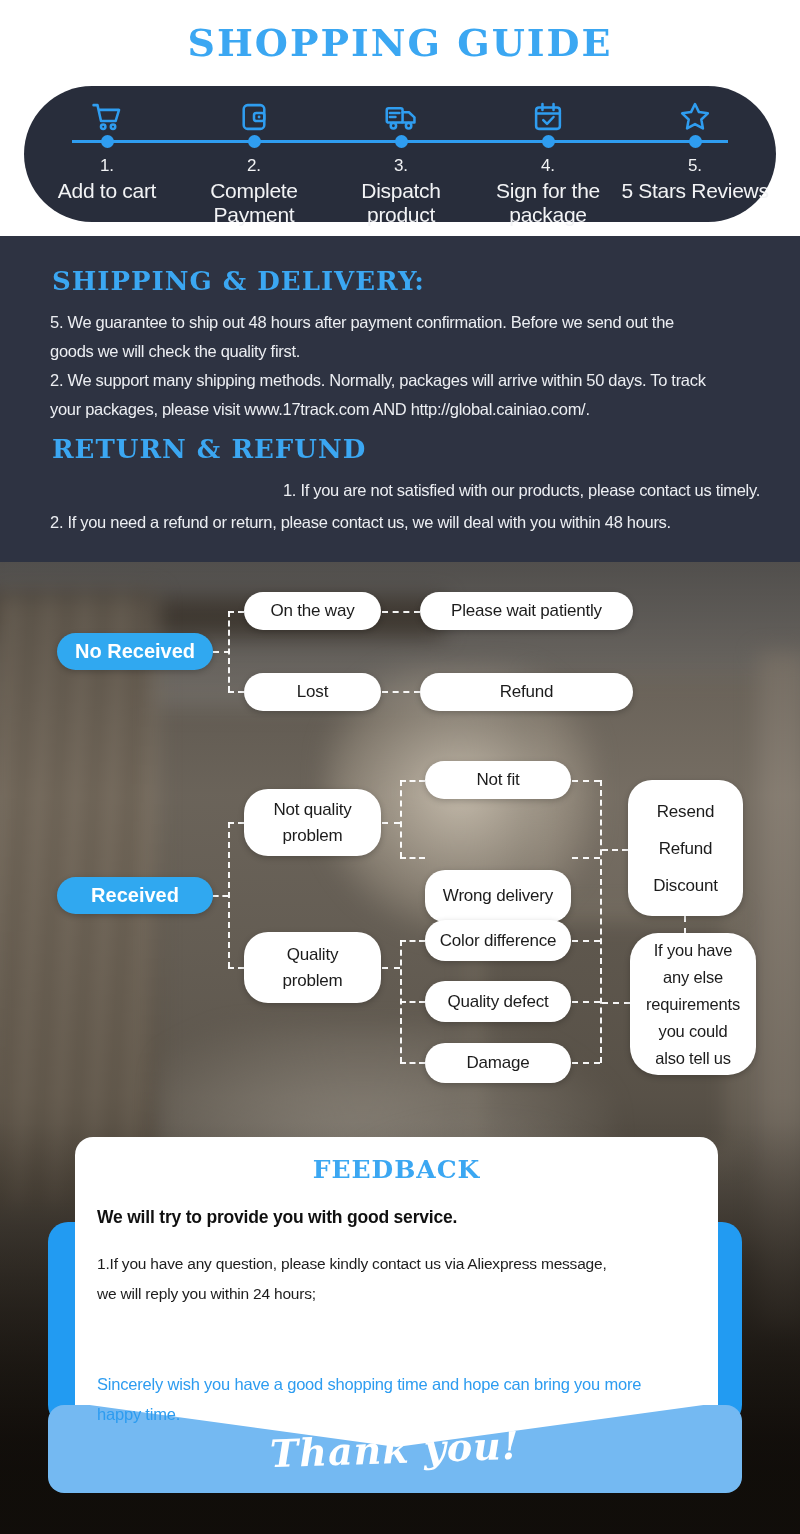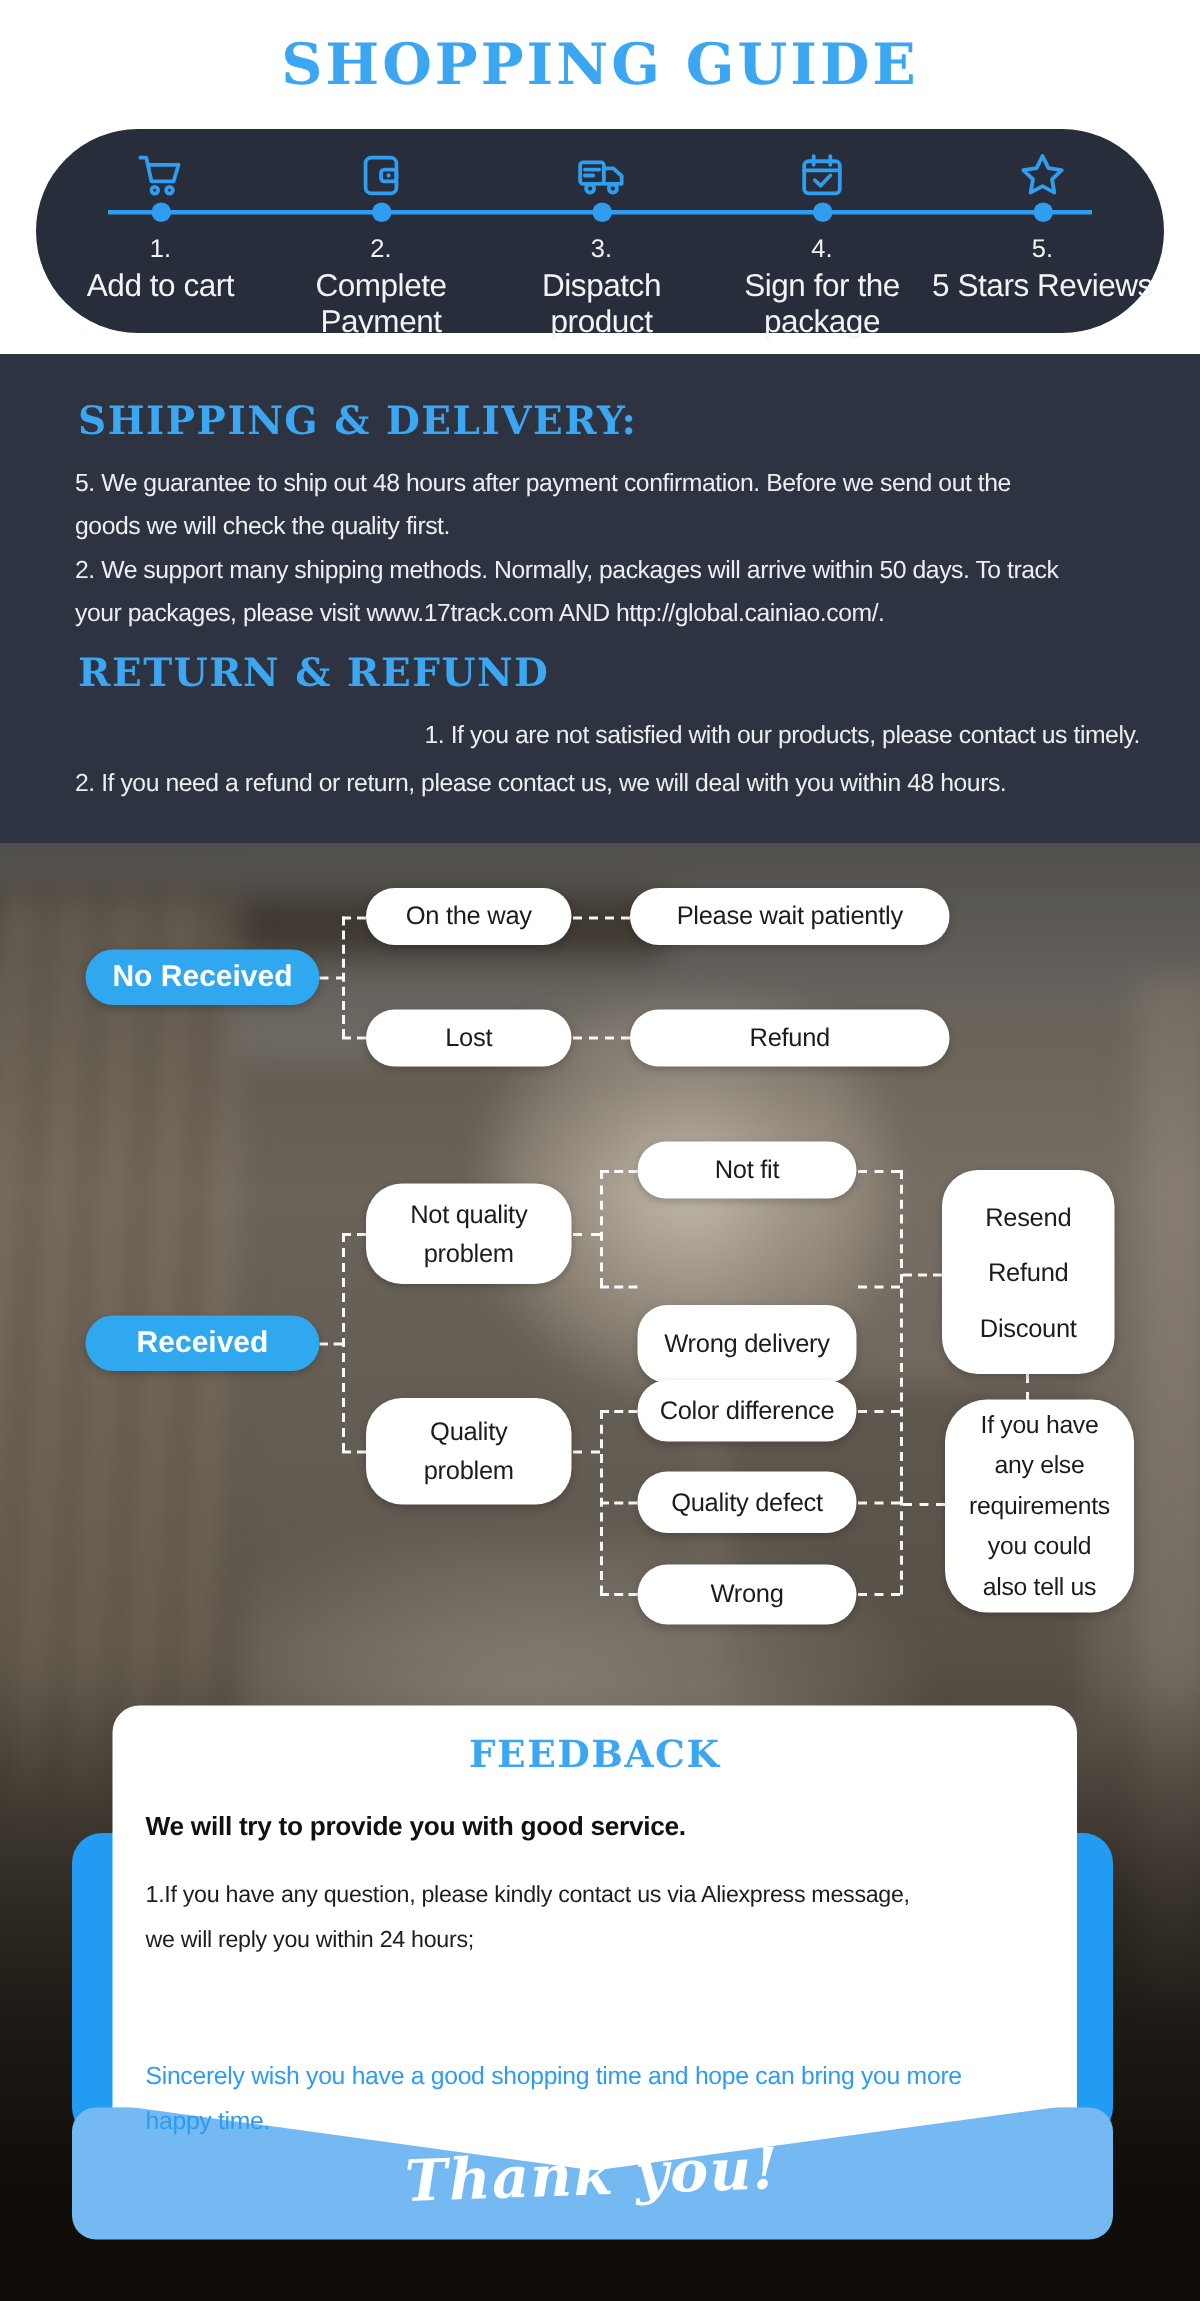--- a/index.html
+++ b/index.html
@@ -225,21 +225,21 @@
   <div class="pill" style="left:425px;top:761px;width:146px;height:38px;">Not fit</div>
   <div class="pill" style="left:425px;top:838px;width:146px;height:52px;margin-top:32px;">Wrong delivery</div>
   <div class="roundbox tall" style="left:628px;top:780px;width:115px;height:136px;">Resend
 Refund
 Discount</div>
 
   <div class="roundbox" style="left:244px;top:932px;width:137px;height:71px;">Quality
 problem</div>
   <div class="pill" style="left:425px;top:920px;width:146px;height:41px;">Color difference</div>
   <div class="pill" style="left:425px;top:981px;width:146px;height:41px;">Quality defect</div>
-  <div class="pill" style="left:425px;top:1043px;width:146px;height:40px;">Wrong</div>
+  <div class="pill" style="left:425px;top:1043px;width:146px;height:40px;">Damage</div>
   <div class="roundbox list5" style="left:630px;top:933px;width:126px;height:142px;">If you have
 any else
 requirements
 you could
 also tell us</div>
 
   <div class="bright-panel"></div>
   <div class="thanks-banner">
     <span class="thanks-text">Thank you!</span>
   </div>

